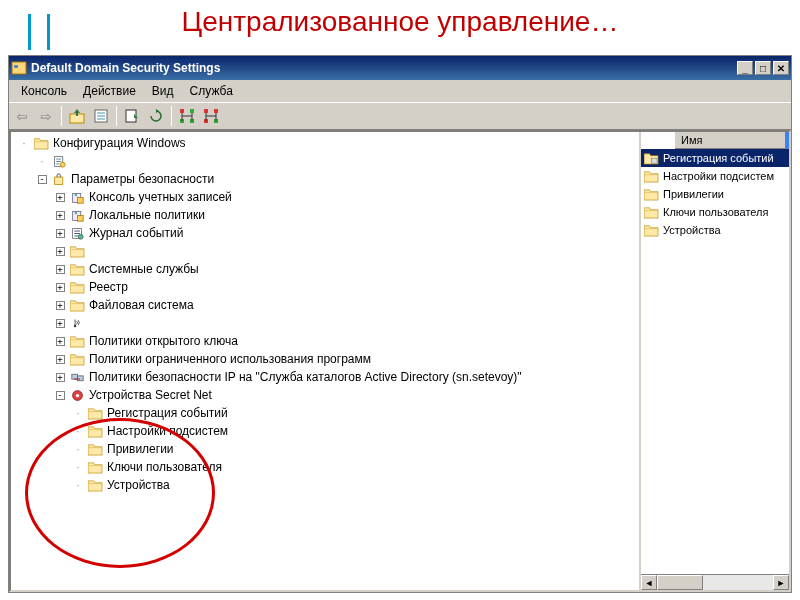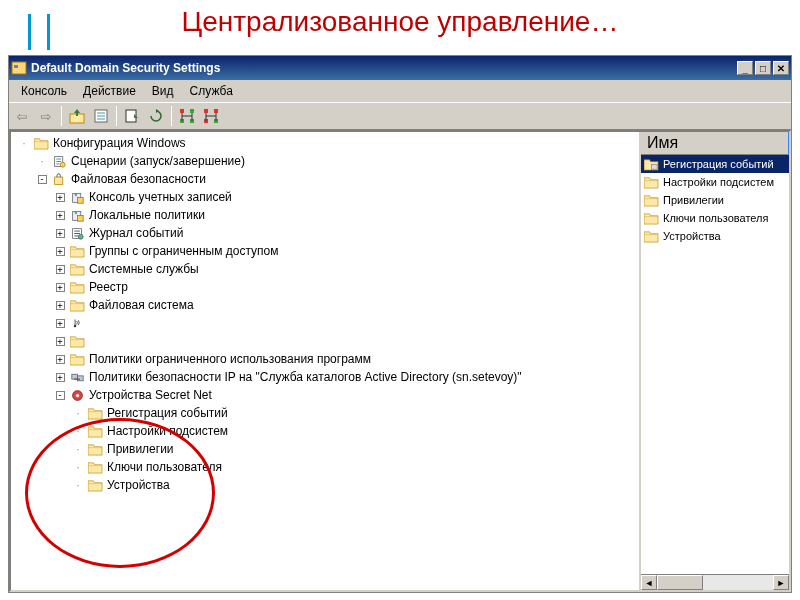--- a/index.html
+++ b/index.html
@@ -115,22 +115,23 @@
     background: #fff;
     display: flex;
     flex-direction: column;
     position: relative;
     overflow: hidden;
   }
   .list-header {
     background: #d4d0c8;
     border-bottom: 1px solid #808080;
     padding: 2px 6px;
-    font-size: 16px;
-    border-right: 1px solid #3b82f6;
+    font-size: 11px;
+    border-right: 4px solid #3b82f6;
+    margin-left: 34px;
   }
   .list-items { flex: 1; overflow: hidden; }
   .list-row {
     display: flex;
     align-items: center;
     padding: 1px 2px;
     white-space: nowrap;
   }
   .list-row.selected {
     background: #0a246a;
@@ -314,34 +315,33 @@
             <span class="tree-indent">
               <span style="color:#999">·</span>
             </span>
             <span class="tree-icon folder-icon">
               <svg viewBox="0 0 16 16">
                 <rect x="2" y="2" width="10" height="12" fill="#fff" stroke="#666"></rect>
                 <path d="M4 5 L10 5 M4 8 L10 8 M4 11 L8 11" stroke="#3a6ea5"></path>
                 <circle cx="12" cy="12" r="3" fill="#ffd060" stroke="#aa8800"></circle>
               </svg>
             </span>
-            <span class="tree-label">Сценарии (запуск/завершение)</span>
           </div>
           <div class="tree-row">
             <span class="tree-indent dotted-line"></span>
             <span class="tree-indent">
               <span class="expander">-</span>
             </span>
             <span class="tree-icon folder-icon">
               <svg viewBox="0 0 16 16">
                 <rect x="2" y="5" width="10" height="9" fill="#ffe9a8" stroke="#bb8800"></rect>
                 <path d="M5 5 L5 3 A2 2 0 0 1 9 3 L9 5" fill="none" stroke="#555" stroke-width="1.2"></path>
               </svg>
             </span>
-            <span class="tree-label">Файловая безопасности</span>
+            <span class="tree-label">Параметры безопасности</span>
           </div>
           <div class="tree-row">
             <span class="tree-indent dotted-line"></span>
             <span class="tree-indent dotted-line"></span>
             <span class="tree-indent">
               <span class="expander">+</span>
             </span>
             <span class="tree-icon folder-icon">
               <svg viewBox="0 0 16 16">
                 <rect x="2" y="3" width="10" height="11" fill="#eef" stroke="#668"></rect>
@@ -386,21 +386,20 @@
             <span class="tree-indent dotted-line"></span>
             <span class="tree-indent">
               <span class="expander">+</span>
             </span>
             <span class="tree-icon folder-icon">
               <svg viewBox="0 0 16 14">
                 <path d="M0 2 L0 13 L15 13 L15 4 L7 4 L6 2 Z" fill="#ffe9a8" stroke="#bb8800" stroke-width="0.7"></path>
                 <path d="M0 5 L15 5" stroke="#d8b050" stroke-width="0.6"></path>
               </svg>
             </span>
-            <span class="tree-label">Группы с ограниченным доступом</span>
           </div>
           <div class="tree-row">
             <span class="tree-indent dotted-line"></span>
             <span class="tree-indent dotted-line"></span>
             <span class="tree-indent">
               <span class="expander">+</span>
             </span>
             <span class="tree-icon folder-icon">
               <svg viewBox="0 0 16 14">
                 <path d="M0 2 L0 13 L15 13 L15 4 L7 4 L6 2 Z" fill="#ffe9a8" stroke="#bb8800" stroke-width="0.7"></path>
@@ -457,20 +456,21 @@
             <span class="tree-indent dotted-line"></span>
             <span class="tree-indent">
               <span class="expander">+</span>
             </span>
             <span class="tree-icon folder-icon">
               <svg viewBox="0 0 16 14">
                 <path d="M0 2 L0 13 L15 13 L15 4 L7 4 L6 2 Z" fill="#ffe9a8" stroke="#bb8800" stroke-width="0.7"></path>
                 <path d="M0 5 L15 5" stroke="#d8b050" stroke-width="0.6"></path>
               </svg>
             </span>
+            <span class="tree-label">Политики открытого ключа</span>
           </div>
           <div class="tree-row">
             <span class="tree-indent dotted-line"></span>
             <span class="tree-indent dotted-line"></span>
             <span class="tree-indent">
               <span class="expander">+</span>
             </span>
             <span class="tree-icon folder-icon">
               <svg viewBox="0 0 16 14">
                 <path d="M0 2 L0 13 L15 13 L15 4 L7 4 L6 2 Z" fill="#ffe9a8" stroke="#bb8800" stroke-width="0.7"></path>

